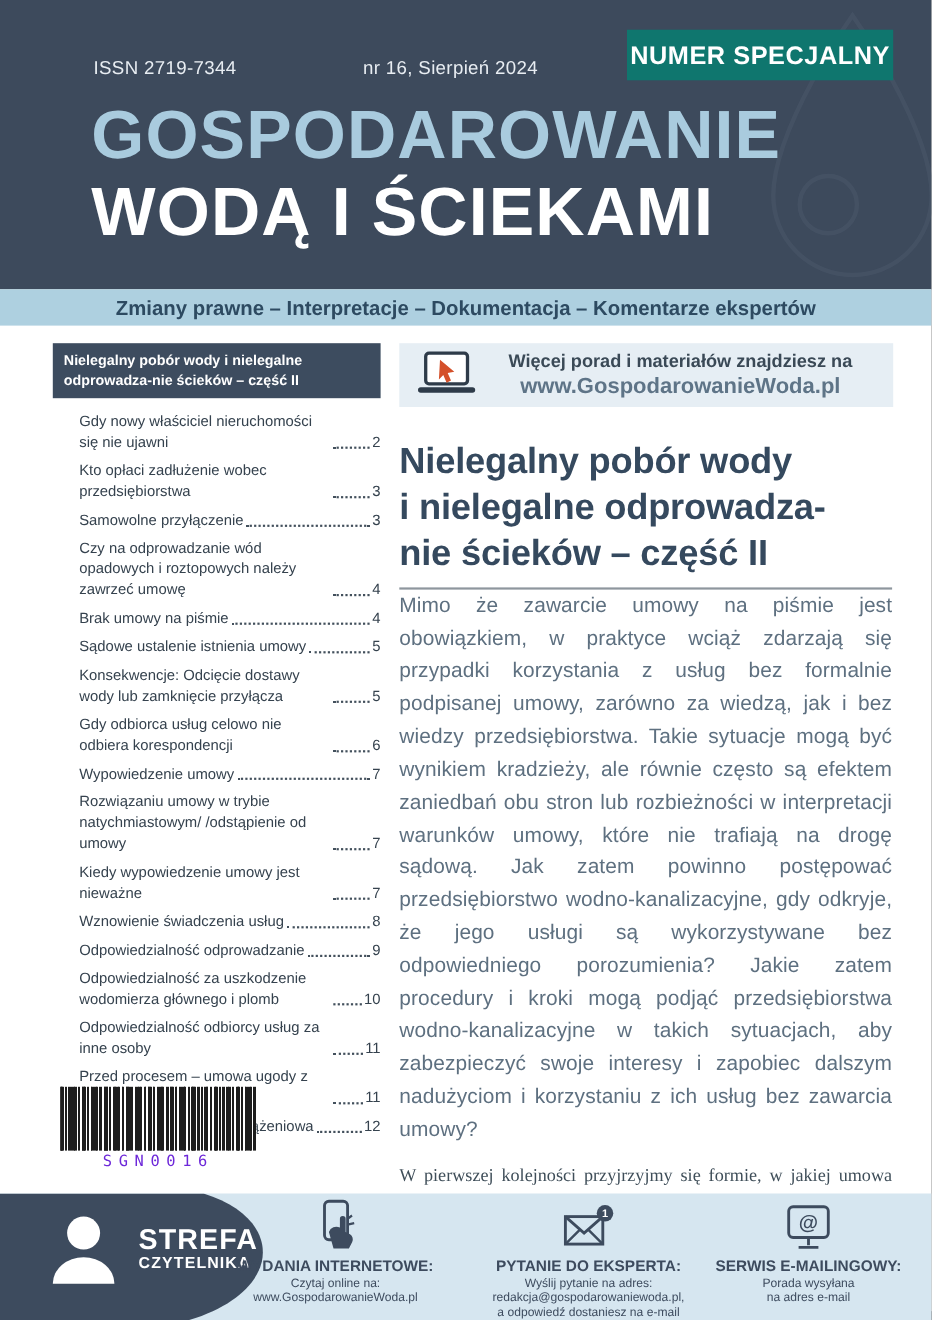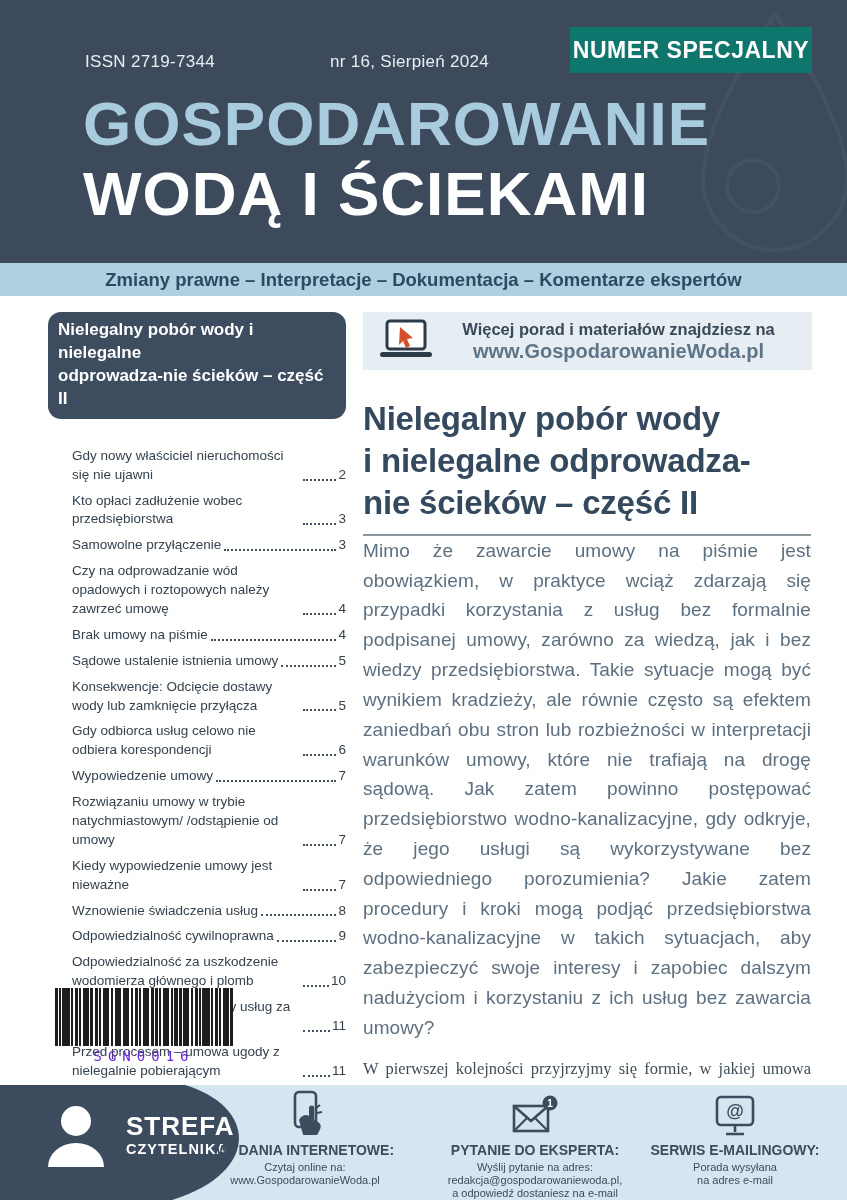--- a/index.html
+++ b/index.html
@@ -22,24 +22,24 @@
   .title1 { position:absolute; left:83px; top:88px; font-size:62px; font-weight:bold; color:#a9cbde; letter-spacing:1px; white-space:nowrap; }
   .title2 { position:absolute; left:83px; top:158px; font-size:62px; font-weight:bold; color:#ffffff; letter-spacing:1px; white-space:nowrap; }
   .tagline-bar {
     position:absolute; left:0; top:263px; width:847px; height:33px; background:#aed0e0;
     display:flex; align-items:center; justify-content:center;
     color:#2d4a61; font-weight:bold; font-size:18.5px;
   }
   
   .toc { position:absolute; left:48px; top:312px; width:298px; }
   .toc-header {
-    background:#3d4c5f; color:#ffffff; font-weight:bold; font-size:17px;
-    line-height:1.35; padding:7px 10px 8px 10px;border-radius:13px;
-  }
-  .toc-list { padding:28px 0 0 24px; }
+    background:#3d4c5f; color:#ffffff; font-weight:bold; font-size:13px;
+    line-height:1.35; padding:7px 10px 8px 10px;
+  }
+  .toc-list { padding:12px 0 0 24px; }
   .toc-item { display:flex; align-items:flex-end; margin-bottom:7px; color:#35424e; font-size:13.5px; line-height:1.4; }
   .toc-label { max-width:228px; }
   .toc-dots { flex:1 1 auto; min-width:12px; border-bottom:2px dotted #43505c; margin:0 2px 4px 3px; }
   .toc-page { white-space:nowrap; }
   
   .promo {
     position:absolute; left:363px; top:312px; width:449px; height:58px;
     background:#e6eef4; display:flex; align-items:center; padding:0 12px;
   }
   .promo-text { flex:1; text-align:center; }
@@ -160,21 +160,21 @@
           <span class="toc-label">Kiedy wypowiedzenie umowy jest nieważne</span>
           <span class="toc-dots"></span>
           <span class="toc-page">7</span>
         </div>
       <div class="toc-item">
           <span class="toc-label">Wznowienie świadczenia usług</span>
           <span class="toc-dots"></span>
           <span class="toc-page">8</span>
         </div>
       <div class="toc-item">
-          <span class="toc-label">Odpowiedzialność cywilnoprawna</span>
+          <span class="toc-label">Odpowiedzialność odprowadzanie</span>
           <span class="toc-dots"></span>
           <span class="toc-page">9</span>
         </div>
       <div class="toc-item">
           <span class="toc-label">Odpowiedzialność za uszkodzenie wodomierza głównego i plomb</span>
           <span class="toc-dots"></span>
           <span class="toc-page">10</span>
         </div>
       <div class="toc-item">
           <span class="toc-label">Odpowiedzialność odbiorcy usług za inne osoby</span>

